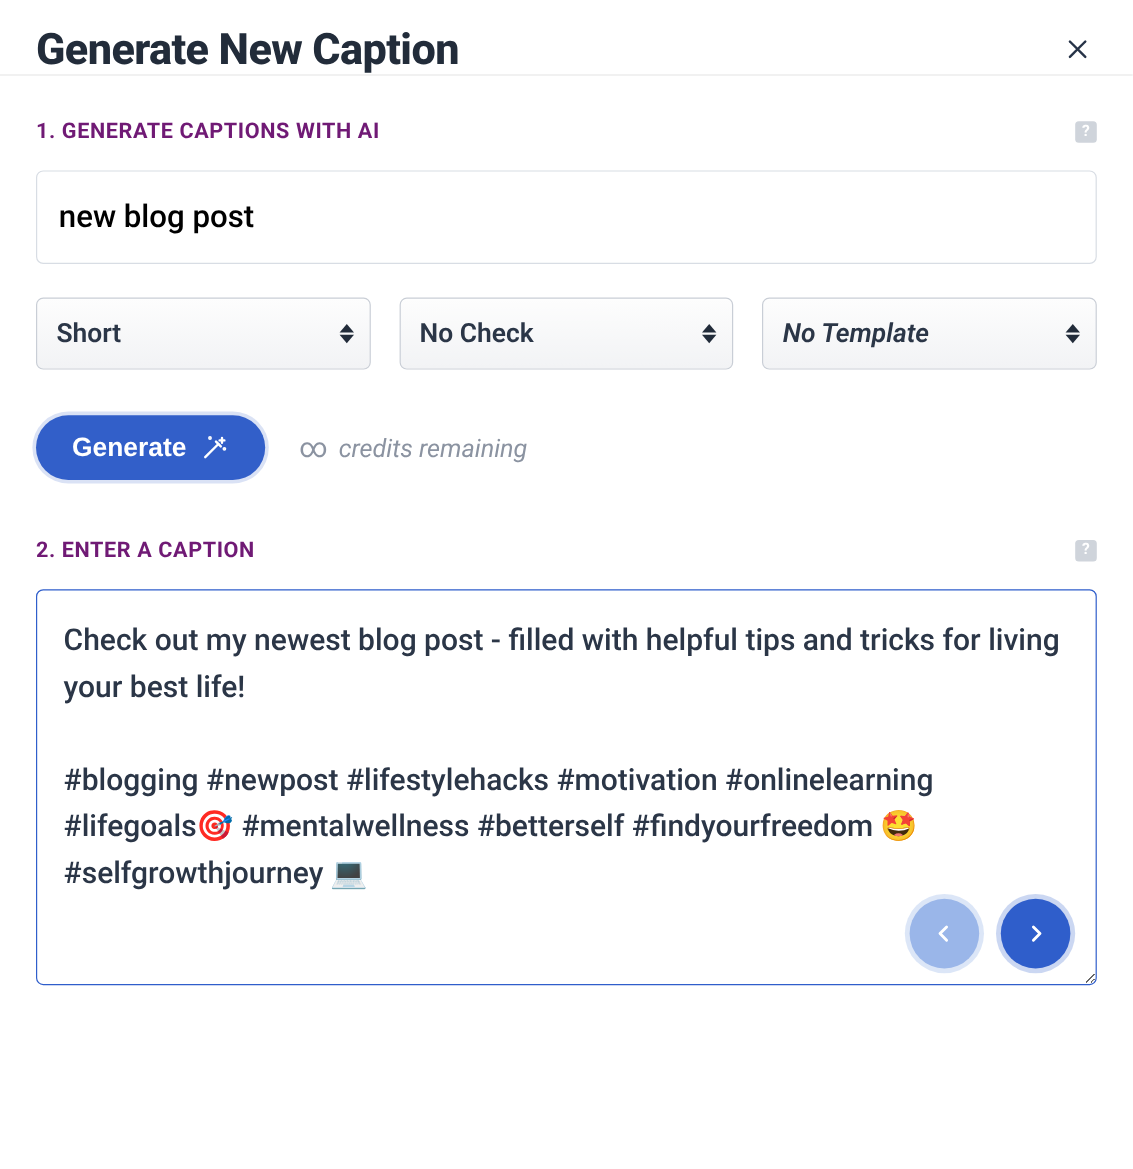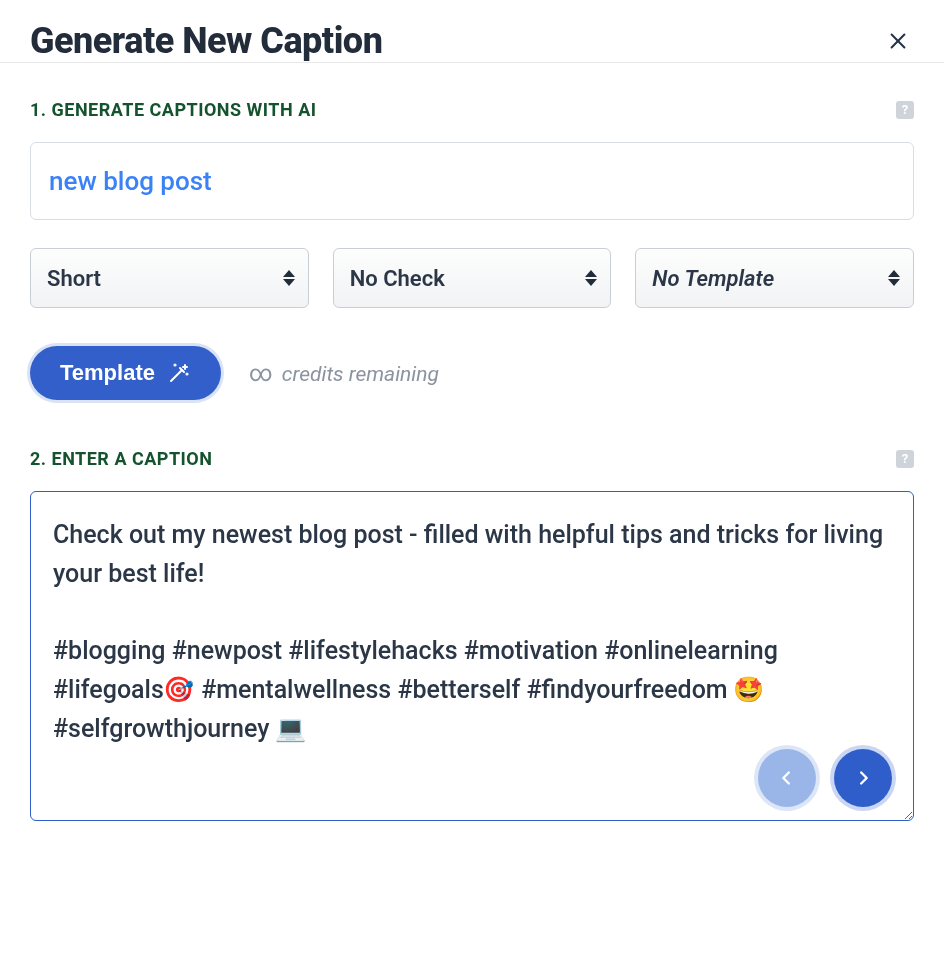--- a/index.html
+++ b/index.html
@@ -39,40 +39,40 @@
   .section-head {
     display: flex;
     align-items: center;
     justify-content: space-between;
     margin-bottom: 22px;
   }
   .section-label {
     font-size: 18px;
     font-weight: 700;
     letter-spacing: 0.5px;
-    color: #14532d;
+    color: #701a75;
   }
   .help-icon {
     width: 18px; height: 18px;
     border-radius: 3px;
     background: #cfd4db;
     color: #fff;
     font-size: 13px;
     font-weight: 700;
     display: flex; align-items: center; justify-content: center;
     cursor: pointer;
   }
   .prompt-input {
     width: 100%;
     height: 78px;
     border: 1px solid #d8dde4;
     border-radius: 6px;
     font-size: 26px;
     font-weight: 500;
-    color: #3b82f6;
+    color: #000000;
     padding: 0 18px;
     outline: none;
     margin-bottom: 28px;
     font-family: inherit;
   }
   .select-row {
     display: flex;
     gap: 24px;
     margin-bottom: 38px;
   }
@@ -225,21 +225,21 @@
       <span style="text-overflow:clip; overflow:hidden; white-space:nowrap; max-width:100%;font-style:italic;">No Template</span>
       <span class="select-arrows">
           <span class="tri up"></span>
           <span class="tri down"></span>
         </span>
     </div>
   </div>
 
   <div class="gen-row">
     <button class="gen-btn">
-      <span>Template</span>
+      <span>Generate</span>
       <svg width="24" height="24" viewBox="0 0 24 24" fill="none" stroke="#fff" stroke-width="2" stroke-linecap="round" stroke-linejoin="round">
         <path d="M4 20 L15 9"></path>
         <path d="M13 7 L17 11"></path>
         <path d="M18 4 L18 8 M16 6 L20 6"></path>
         <circle cx="20" cy="13" r="0.6" fill="#fff"></circle>
         <circle cx="8" cy="4" r="0.6" fill="#fff"></circle>
       </svg>
     </button>
     <div class="credits">
       <span class="inf">∞</span>

